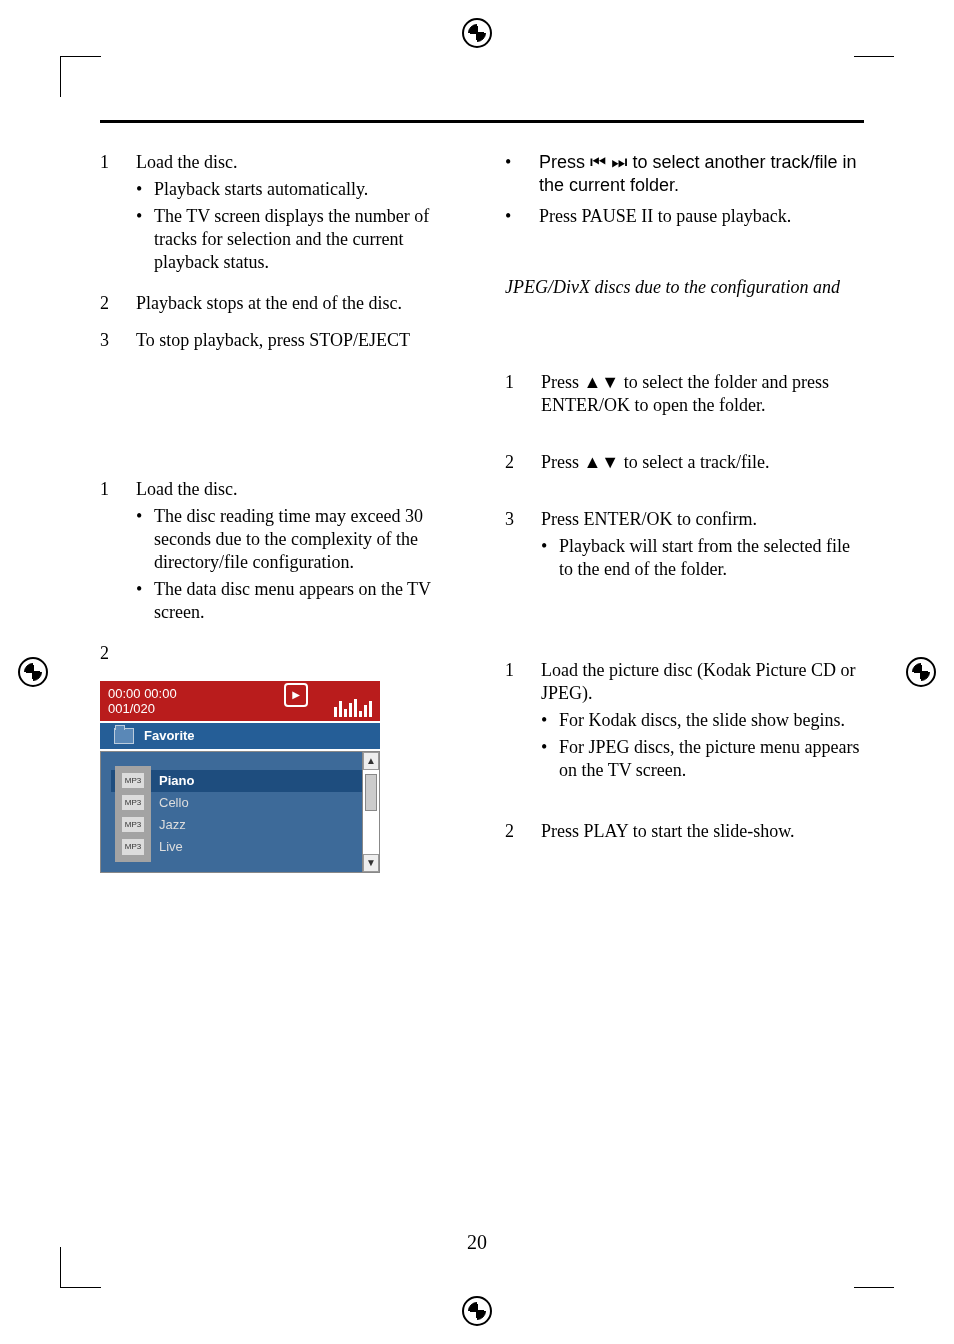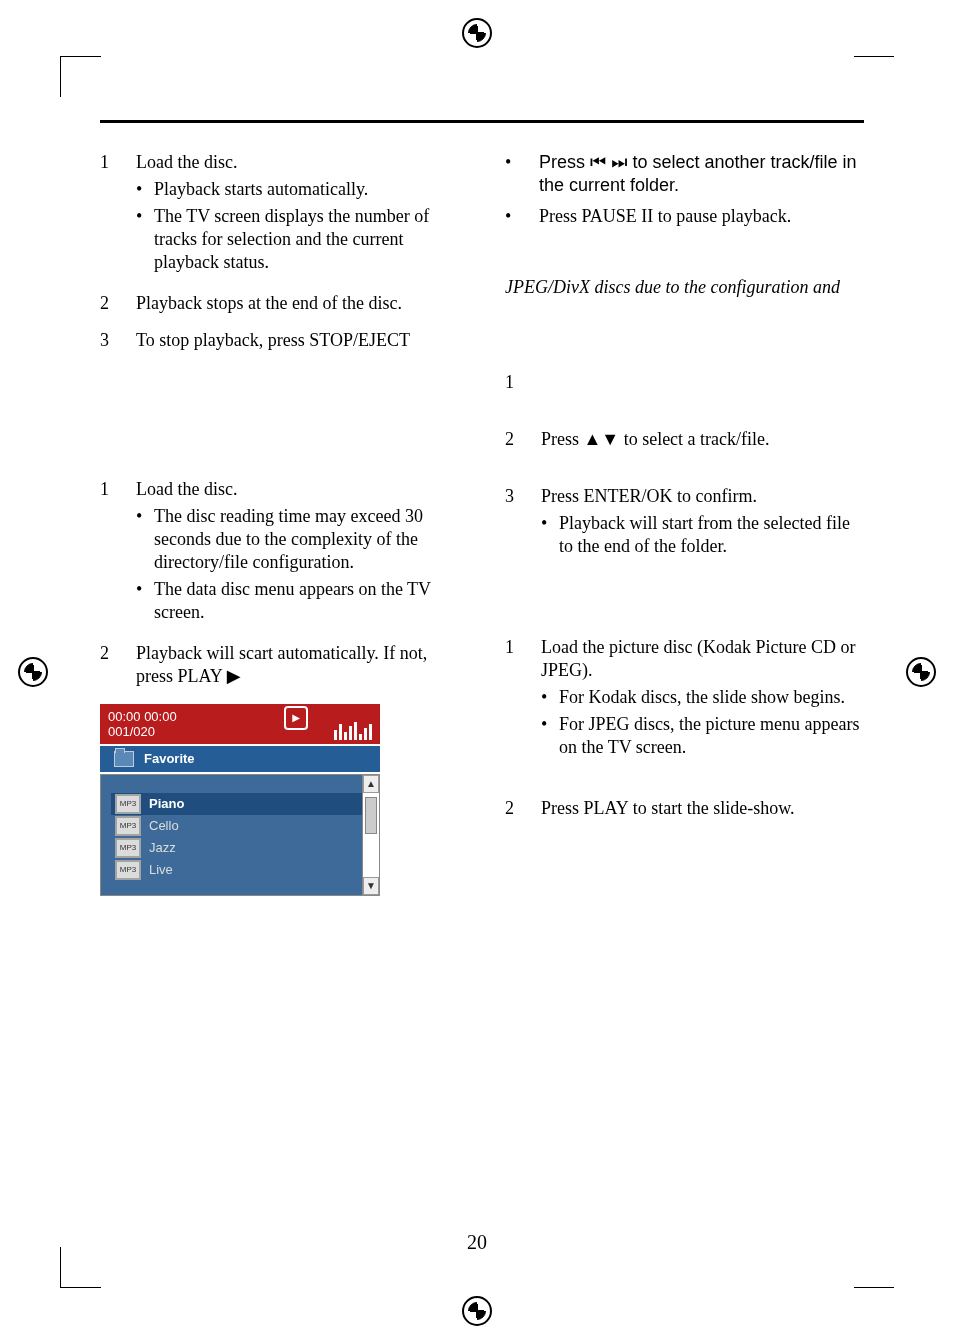--- a/index.html
+++ b/index.html
@@ -148,21 +148,21 @@
   .shot .list-area {
     border:1px solid #888; background:#fff; display:flex; height:120px; margin-top:2px;
   }
   .shot .list {
     flex:1; padding:8px 0 0 10px; color:#ddd;
     background:linear-gradient(#3d6a99,#3d6a99);
   }
   .shot .list-row { display:flex; align-items:center; gap:8px; height:22px; padding:0 4px;}
   .shot .list-row.sel { background:#1e4d7e; color:#fff; }
   .shot .file-ico {
-    width:22px; height:16px; background:#dcdcdc; border:2px solid #a3a3a3; color:#333;
+    width:22px; height:16px; background:#dcdcdc; border:7px solid #a3a3a3; color:#333;
     font-size:8px; display:flex; align-items:center; justify-content:center;
   }
   .shot .scroll {
     width:16px; display:flex; flex-direction:column; border-left:1px solid #888;
   }
   .shot .scroll .btn { height:16px; background:#eee; border:1px solid #999; display:flex;align-items:center;justify-content:center;font-size:10px;color:#333;}
   .shot .scroll .track{ flex:1; background:#fff; position:relative;}
   .shot .scroll .thumb{ position:absolute; left:2px; right:2px; top:4px; height:35px; background:#ccc; border:1px solid #888;}
 
   .page-number {
@@ -247,21 +247,20 @@
                 </li>
               <li>
                   <span class="dot">•</span>
                   <span class="t">The data disc menu appears on the TV screen.</span>
                 </li>
             </ul>
           </span>
         </li>
         <li>
           <span class="n">2</span>
-          <span class="body">Playback will scart automatically. If not, press PLAY ▶</span>
         </li>
       </ol>
 
       <div class="shot">
         <div class="top">
           <div class="top-left">
             <div>00:00  00:00</div>
             <div>001/020</div>
           </div>
           <div class="play-badge">▶</div>
@@ -328,20 +327,21 @@
       <div class="gap-md"></div>
 
       <div class="italic">JPEG/DivX discs due to the configuration and</div>
 
       <div class="gap-lg"></div>
 
 
       <ol class="num">
         <li>
           <span class="n">1</span>
+          <span class="body">Press ▲▼ to select the folder and press ENTER/OK to open the folder.</span>
         </li>
       </ol>
       <div class="gap-sm"></div>
       <ol class="num">
         <li>
           <span class="n">2</span>
           <span class="body">Press ▲▼ to select a track/file.</span>
         </li>
       </ol>
       <div class="gap-sm"></div>

